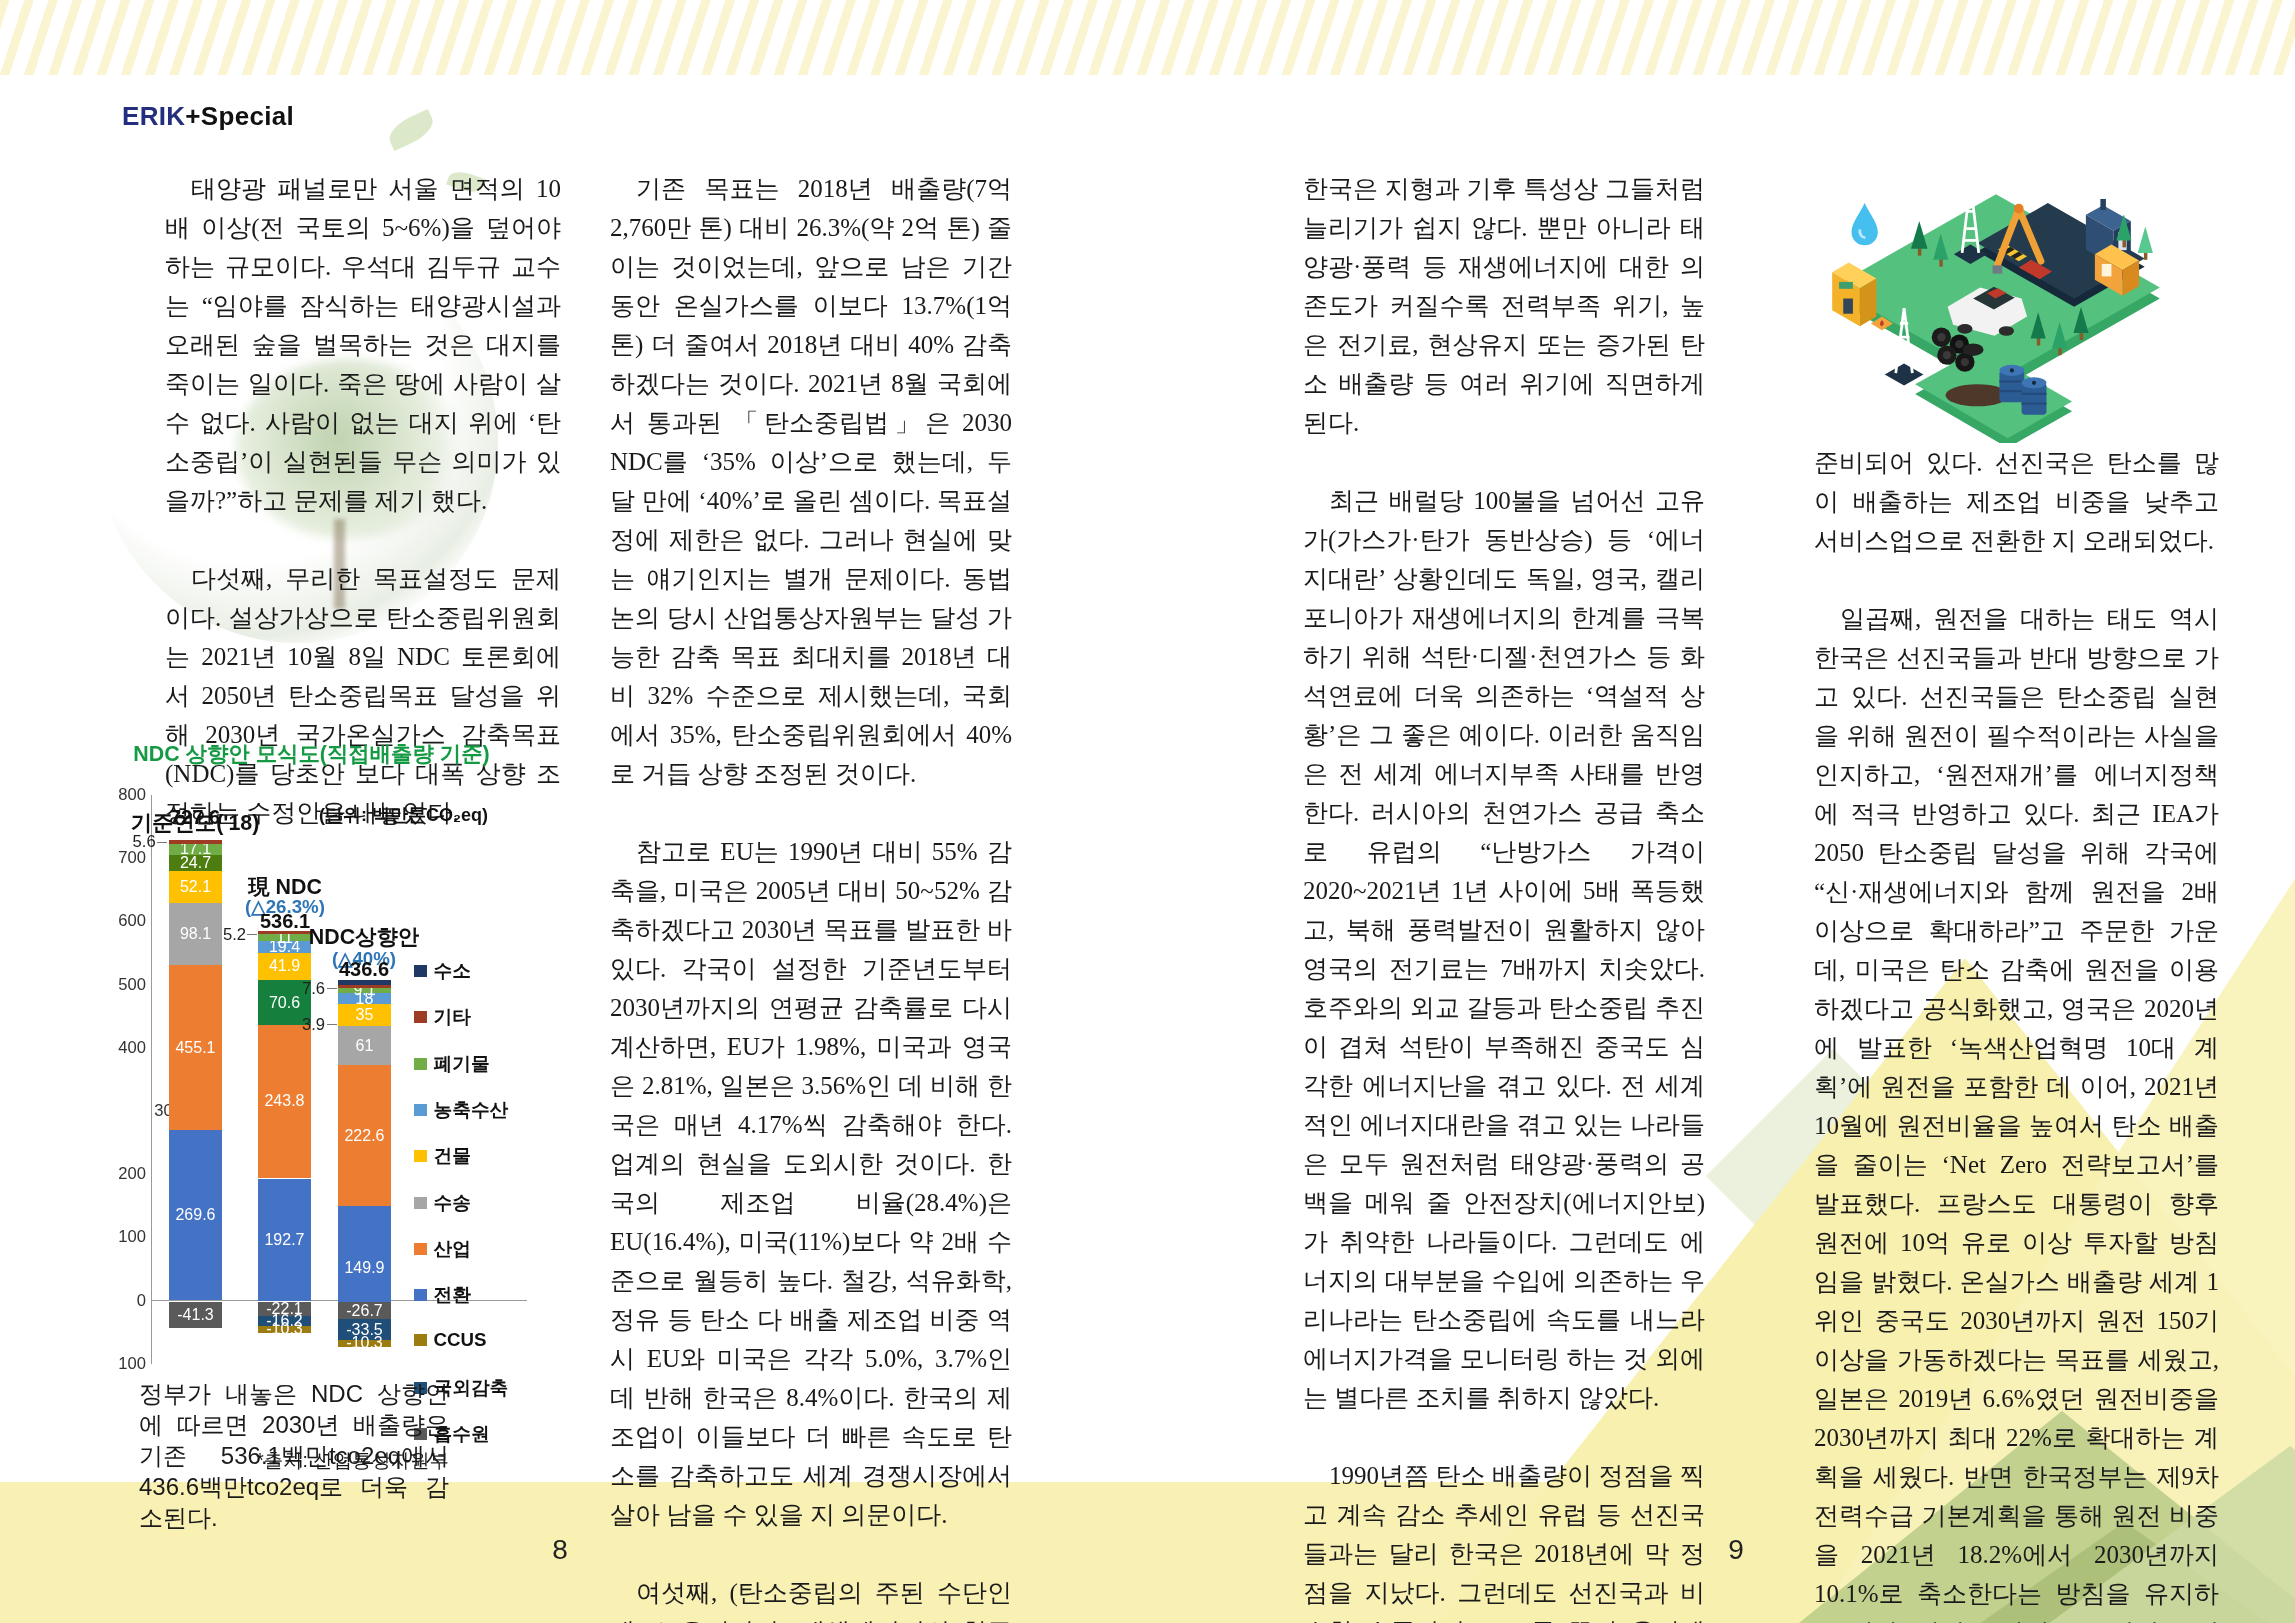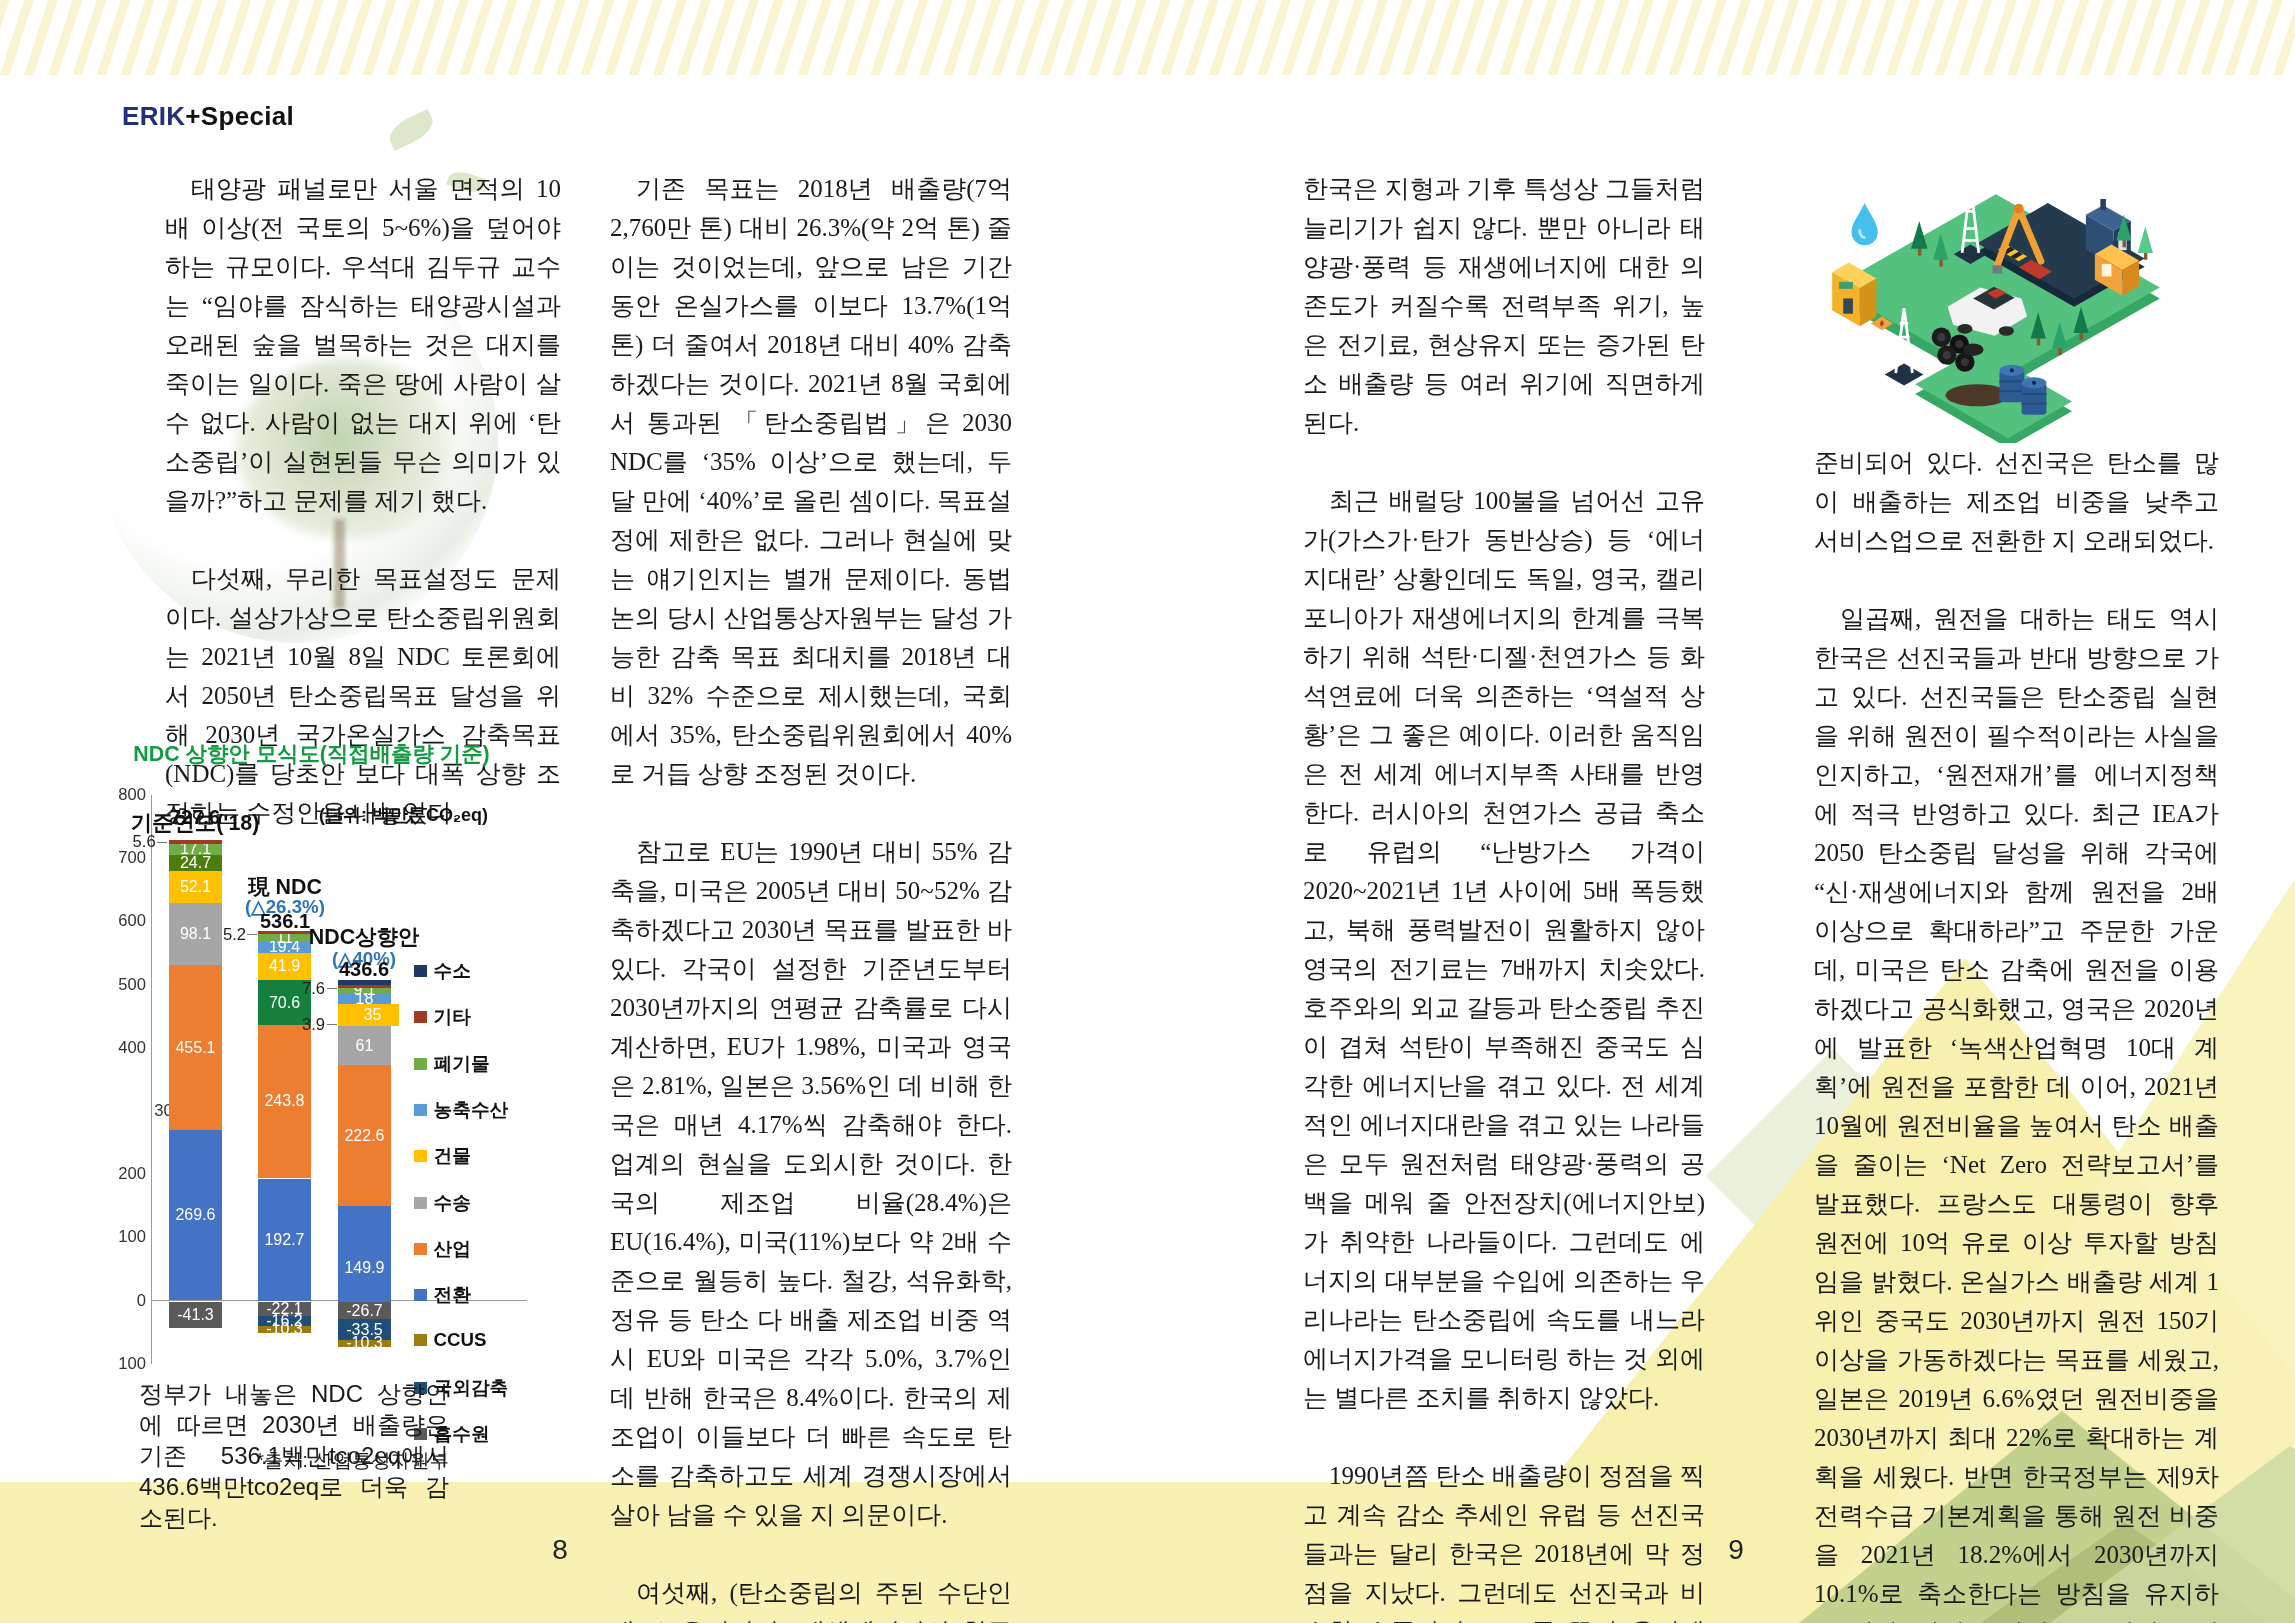--- a/index.html
+++ b/index.html
@@ -200,21 +200,21 @@
         <div class="bar-head bh-total" style="left: 167px; top: 180px;">536.1</div>
         <div class="seg" style="left: 220px; top: 475px; width: 53px; height: 123px; background: rgb(68, 114, 196);">
           <span>149.9</span>
         </div>
         <div class="seg" style="left: 220px; top: 334px; width: 53px; height: 141px; background: rgb(237, 125, 49);">
           <span>222.6</span>
         </div>
         <div class="seg" style="left: 220px; top: 295px; width: 53px; height: 39px; background: rgb(166, 166, 166);">
           <span>61</span>
         </div>
-        <div class="seg" style="left: 220px; top: 273px; width: 53px; height: 22px; background: rgb(255, 192, 0); padding-left: 8px;">
+        <div class="seg" style="left: 220px; top: 273px; width: 53px; height: 22px; background: rgb(255, 192, 0);">
           <span>35</span>
         </div>
         <div class="seg" style="left: 220px; top: 262px; width: 53px; height: 11.4px; background: rgb(91, 155, 213);">
           <span>18</span>
         </div>
         <div class="seg" style="left: 220px; top: 256px; width: 53px; height: 5.8px; background: rgb(112, 173, 71);">
           <span>9.1</span>
         </div>
         <div class="seg" style="left: 220px; top: 254px; width: 53px; height: 2.5px; background: rgb(158, 59, 35);"></div>
         <div class="callout" style="left: 170px; top: 285px;">3.9</div>

